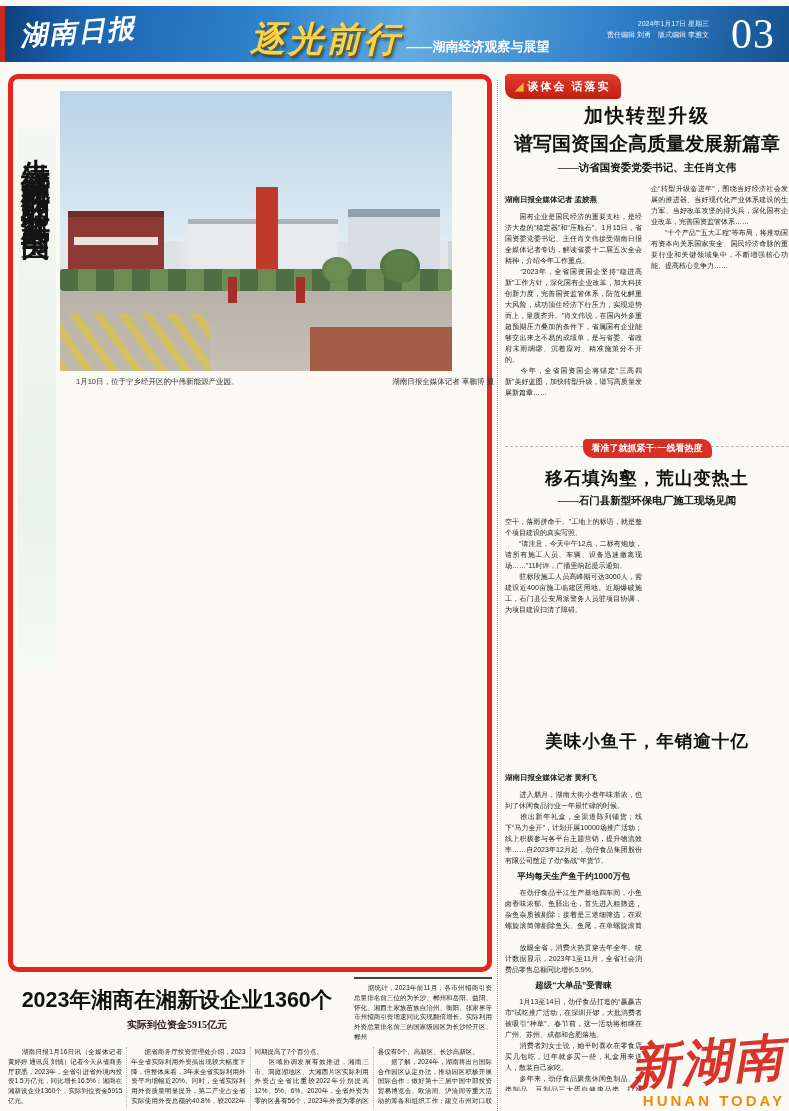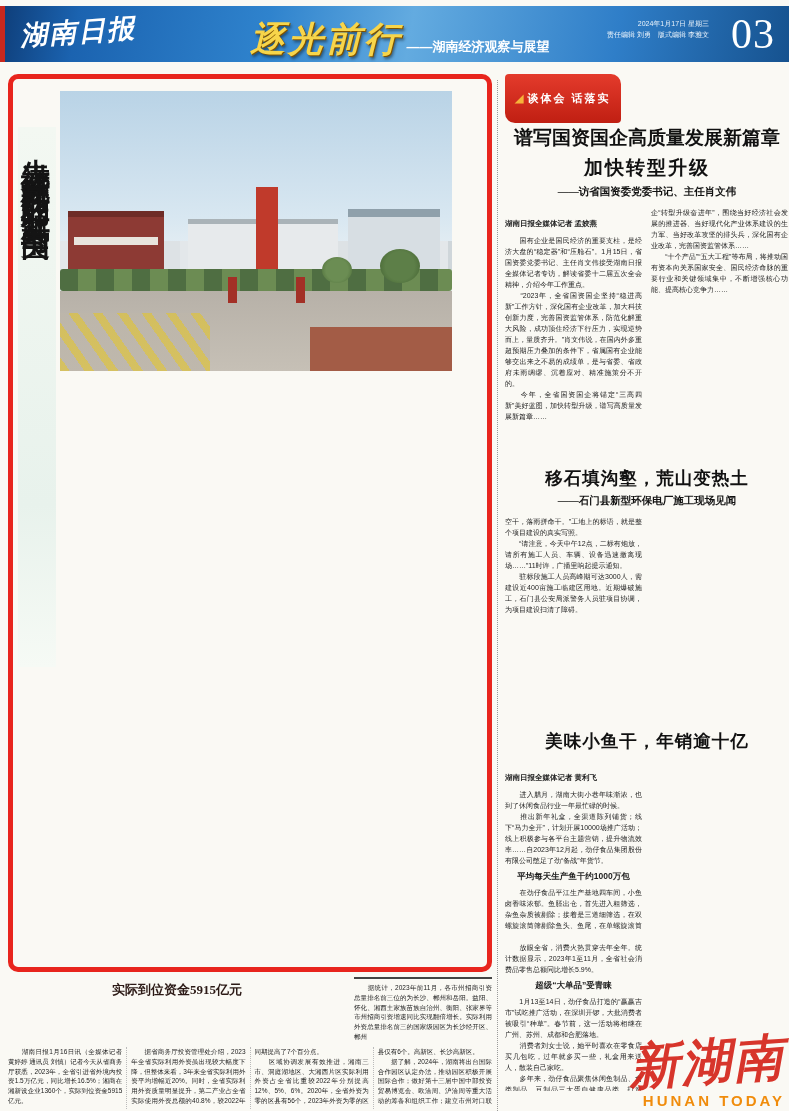--- a/index.html
+++ b/index.html
@@ -50,21 +50,21 @@
   .caption{position:absolute;left:47px;top:298px;width:440px;font-size:7.5px;color:#333;display:flex;}
   .caption .cl{padding-left:16px;}
   .caption .cr{margin-left:auto;padding-right:6px;}
   .feat-cols{position:absolute;left:47px;top:336px;height:545px;overflow:hidden;}
   .byline{font-size:7.5px;font-weight:bold;margin:12px 0 6px 0;}
   .body-text{font-size:7px;line-height:11px;text-align:justify;white-space:pre-line;color:#222;}
   
   .right-col{position:absolute;left:505px;top:74px;width:284px;height:1037px;}
   .v-divider{position:absolute;left:497px;top:80px;height:1031px;border-left:1px dotted #9a9a9a;}
   .pill{display:inline-block;background:linear-gradient(#e43b2c,#c01f12);color:#fff;font-weight:bold;
-    border-radius:4px 10px 4px 10px;padding:17px 10px;}
+    border-radius:4px 10px 4px 10px;padding:5px 10px;}
   .gz-badge{font-size:11px;letter-spacing:2px;}
   .gz-flame{color:#f6b33a;margin-right:2px;}
   .art-title{font-weight:900;text-align:center;color:#111;}
   .gz-t1{font-size:19px;letter-spacing:2px;margin-top:4px;}
   .gz-t2{font-size:19px;margin-top:2px;}
   .art-sub{font-family:"Liberation Serif",serif;font-weight:bold;text-align:center;font-size:10.5px;margin-top:4px;color:#111;}
   .two-cols{display:flex;gap:9px;margin-top:8px;}
   .two-cols .tc{width:137px;overflow:hidden;}
   .hot-row{position:absolute;left:0;top:372px;width:284px;text-align:center;border-top:1px dashed #b5b5b5;padding-top:0;}
   .hot-pill{position:relative;top:-10px;background:#d93025;color:#fff;font-size:9px;font-weight:bold;
@@ -72,21 +72,21 @@
   .serif-title{font-family:"Liberation Serif",serif;font-weight:bold;text-align:center;color:#111;}
   .sm-t{font-size:17.5px;letter-spacing:1px;}
   .art2{position:absolute;left:0;top:392px;width:284px;}
   .art3{position:absolute;left:0;top:655px;width:284px;height:382px;}
   .c-subhead{font-size:8.5px;font-weight:bold;text-align:center;margin:5px 0 4px 0;}
   
   .bottom-art{position:absolute;left:8px;top:977px;width:484px;height:130px;}
   .ba-top{display:flex;}
   .ba-head{width:338px;}
   .ba-title{font-size:21.5px;font-weight:900;text-align:center;letter-spacing:0;color:#111;margin-top:8px;}
-  .ba-sub{font-family:"Liberation Serif",serif;font-size:13px;font-weight:bold;text-align:center;margin-top:4px;color:#2c1a16;}
+  .ba-sub{font-family:"Liberation Serif",serif;font-size:10px;font-weight:bold;text-align:center;margin-top:4px;color:#2c1a16;}
   .ba-side{width:138px;margin-left:8px;border-top:2px solid #444;padding-top:4px;height:58px;overflow:hidden;}
   .ba-side .body-text,.ba-cols .body-text{font-size:6.5px;line-height:9.8px;}
   .ba-cols{margin-top:6px;height:62px;overflow:hidden;column-count:4;column-gap:9px;column-rule:1px dotted #bbb;}
   
   .xhn{position:absolute;right:4px;bottom:2px;width:230px;text-align:right;z-index:6;pointer-events:none;}
   .xhn-cn{font-family:"Liberation Serif",serif;font-weight:900;font-style:italic;font-size:50px;
     color:#d5251b;letter-spacing:2px;display:inline-block;transform:rotate(-4deg);opacity:.92;}
   .xhn-en{font-size:15px;font-weight:900;color:#f08700;letter-spacing:3px;opacity:.95;margin-top:-4px;}
 </style>
 </head>
@@ -121,51 +121,58 @@
       <div class="ph ph-hedge"></div>
       <div class="ph ph-tree1"></div>
       <div class="ph ph-tree2"></div>
       <div class="ph ph-road"></div>
       <div class="ph ph-cross"></div>
       <div class="ph ph-walk"></div>
       <div class="ph ph-gate1"></div>
       <div class="ph ph-gate2"></div>
     </div>
 
+    <div class="caption">
+      <span class="cl">1月10日，位于宁乡经开区的中伟新能源产业园。</span>
+      <span class="cr">湖南日报全媒体记者 辜鹏博 摄</span>
+    </div>
 
     <div class="feat-cols">
       
       
       
     </div>
   </div>
 
   <div class="v-divider"></div>
 
   <div class="right-col">
 
     <div>
       <span class="pill gz-badge"><span class="gz-flame">◢</span><span>谈体会 话落实</span></span>
+      <div class="art-title gz-t1">加快转型升级</div>
       <div class="art-title gz-t2">谱写国资国企高质量发展新篇章</div>
-      <div class="art-title gz-t1">加快转型升级</div>
       <div class="art-sub">——访省国资委党委书记、主任肖文伟</div>
       <div class="two-cols" style="height:252px;">
         <div class="tc">
           <div class="byline">湖南日报全媒体记者 孟姣燕</div>
           <div class="body-text">　　国有企业是国民经济的重要支柱，是经济大盘的“稳定器”和“压舱石”。1月15日，省国资委党委书记、主任肖文伟接受湖南日报全媒体记者专访，解读省委十二届五次全会精神，介绍今年工作重点。
 　　“2023年，全省国资国企坚持“稳进高新”工作方针，深化国有企业改革，加大科技创新力度，完善国资监管体系，防范化解重大风险，成功顶住经济下行压力，实现逆势而上，量质齐升。”肖文伟说，在国内外多重超预期压力叠加的条件下，省属国有企业能够交出来之不易的成绩单，是与省委、省政府未雨绸缪、沉着应对、精准施策分不开的。
 　　今年，全省国资国企将锚定“三高四新”美好蓝图，加快转型升级，谱写高质量发展新篇章……</div>
         </div>
         <div class="tc">
           <div class="body-text">企“转型升级奋进年”，围绕当好经济社会发展的推进器、当好现代化产业体系建设的生力军、当好改革攻坚的排头兵，深化国有企业改革，完善国资监管体系……
 　　“十个产品”“五大工程”等布局，将推动国有资本向关系国家安全、国民经济命脉的重要行业和关键领域集中，不断增强核心功能、提高核心竞争力……</div>
         </div>
       </div>
     </div>
 
+    <div class="hot-row">
+      <span class="hot-pill">看准了就抓紧干·一线看热度</span>
+    </div>
 
     <div class="art2">
       <div class="serif-title sm-t">移石填沟壑，荒山变热土</div>
       <div class="art-sub">——石门县新型环保电厂施工现场见闻</div>
       <div class="two-cols" style="height:200px;">
         <div class="tc">
           <div class="body-text">空干，落雨拼命干。”工地上的标语，就是整个项目建设的真实写照。
 　　“请注意，今天中午12点，二标有炮放，请所有施工人员、车辆、设备迅速撤离现场……”11时许，广播里响起提示通知。
 　　驻标段施工人员高峰期可达3000人，需建设近400亩施工临建区用地。近期爆破施工，石门县公安局派警务人员驻项目协调，为项目建设扫清了障碍。</div>
         </div>
@@ -192,20 +199,21 @@
 　　多年来，劲仔食品聚焦休闲鱼制品、禽类制品、豆制品三大蛋白健康品类，打造了“小鱼、鹌鹑蛋、豆干、肉干、魔芋、素肉”六大产品系列。其中，劲仔小鱼是销售超过10亿元的“大单品”，在公司业绩中占据六成左右的份额；其他品类增长迅速，形成了“一超多强”产品矩阵。
 　　劲仔食品拓展海外市场不遗余力。刘劲松介绍，日前公司产品已远销至美国、加拿大、澳大利亚、日本等全球30多个国家和地区。2023年前三季度海外销售同比快速增长。</div>
         </div>
       </div>
     </div>
   </div>
 
   <div class="bottom-art">
     <div class="ba-top">
       <div class="ba-head">
+        <div class="ba-title">2023年湘商在湘新设企业1360个</div>
         <div class="ba-sub">实际到位资金5915亿元</div>
       </div>
       <div class="ba-side">
         <div class="body-text">　　据统计，2023年前11月，各市州招商引资总量排名前三位的为长沙、郴州和岳阳。益阳、怀化、湘西土家族苗族自治州、衡阳、张家界等市州招商引资增速同比实现翻倍增长。实际利用外资总量排名前三的国家级园区为长沙经开区、郴州</div>
       </div>
     </div>
     <div class="ba-cols">
       <div class="body-text">　　湖南日报1月16日讯（全媒体记者 黄婷婷 通讯员 刘慎）记者今天从省商务厅获悉，2023年，全省引进省外境内投资1.5万亿元，同比增长16.5%；湘商在湘新设企业1360个，实际到位资金5915亿元。
 　　据省商务厅投资管理处介绍，2023年全省实际利用外资虽出现较大幅度下降，但整体来看，3年来全省实际利用外资平均增幅近20%。同时，全省实际利用外资质量明显提升，第二产业占全省实际使用外资总额的40.8%，较2022年同期提高了7个百分点。
 　　区域协调发展有效推进，湘南三市、洞庭湖地区、大湘西片区实际利用外资占全省比重较2022年分别提高12%、5%、6%。2020年，全省外资为零的区县有56个，2023年外资为零的区县仅有6个。高新区、长沙高新区。

